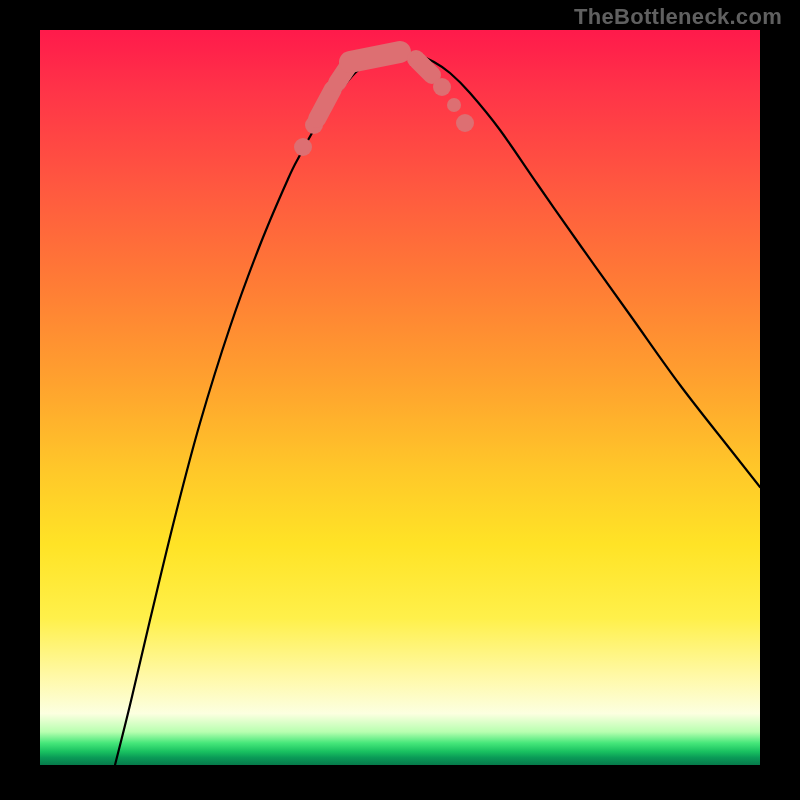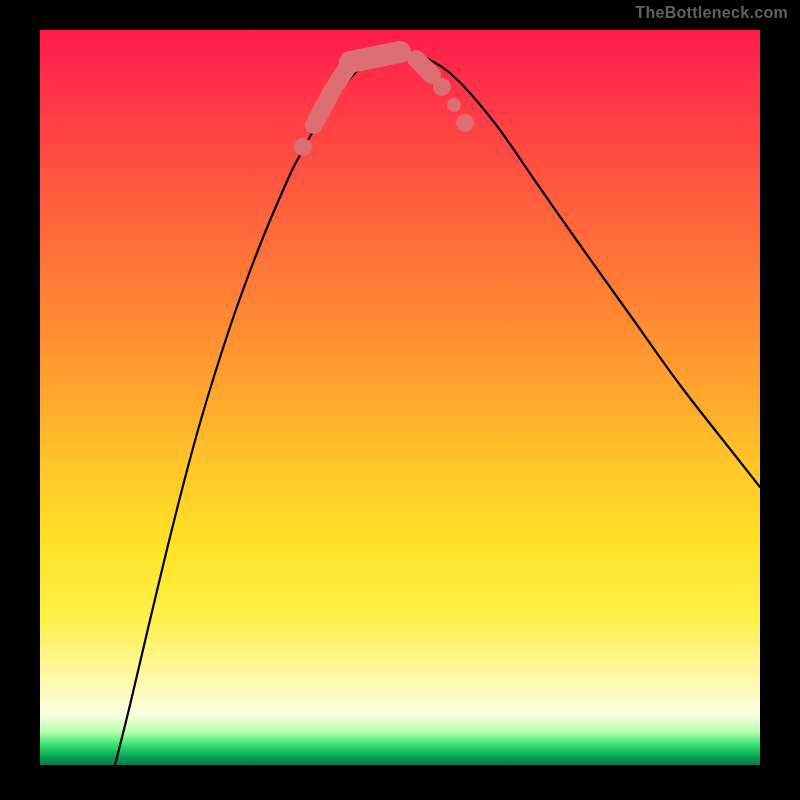--- a/index.html
+++ b/index.html
@@ -13,23 +13,23 @@
   }
   .frame {
     position: relative;
     width: 800px;
     height: 800px;
     background: #000;
   }
   .watermark {
     position: absolute;
     top: 4px;
-    right: 12px;
+    right: 18px;
     color: #606060;
-    font-size: 16px;
+    font-size: 22px;
     font-weight: 600;
     letter-spacing: 0.3px;
     z-index: 10;
   }
   .plot-area {
     position: absolute;
     left: 40px;
     top: 30px;
     width: 720px;
     height: 735px;

